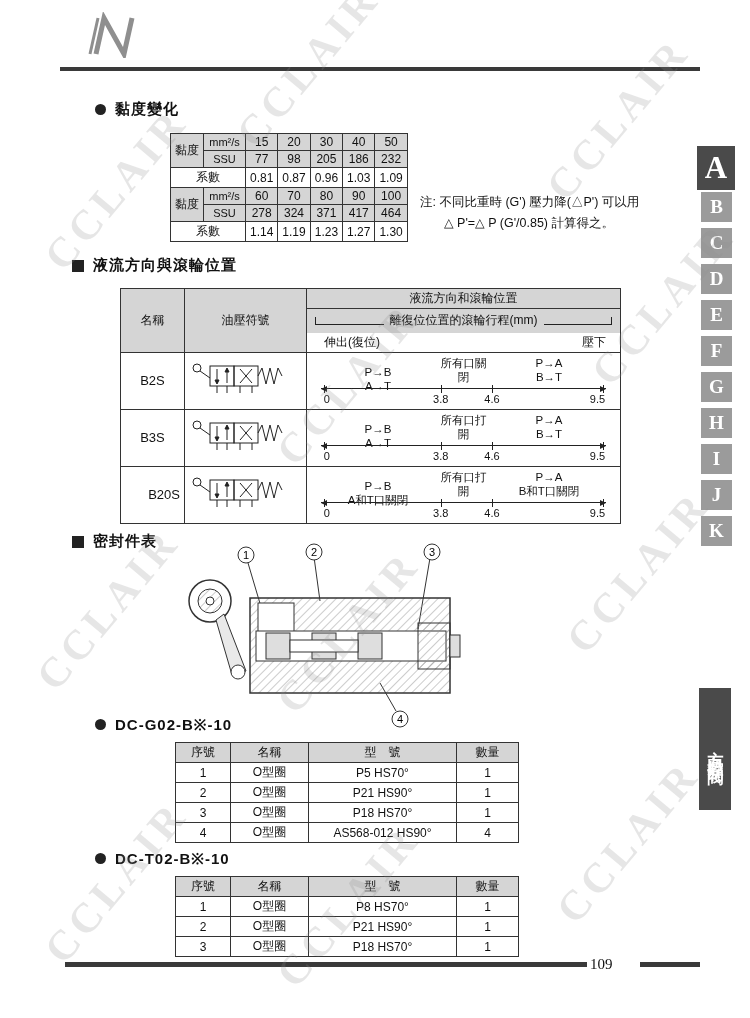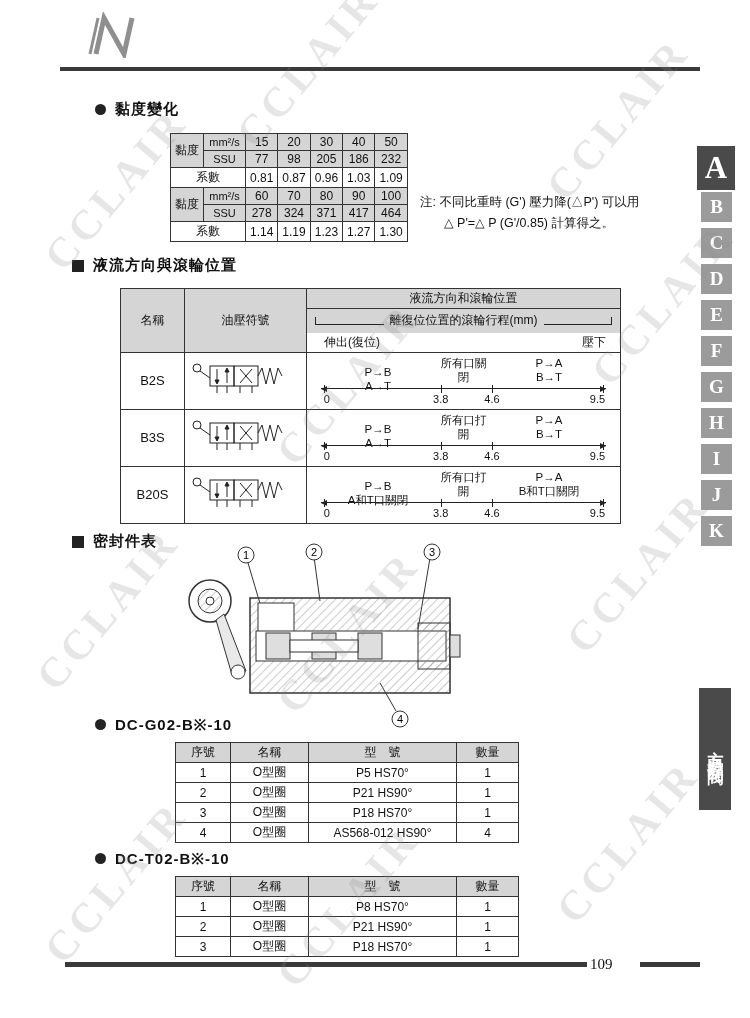--- a/index.html
+++ b/index.html
@@ -316,21 +316,21 @@
             <span style="left:2%;">0</span>
             <span style="left:42%;">3.8</span>
             <span style="left:60%;">4.6</span>
             <span style="left:97%;">9.5</span>
           </div>
         </div>
       </td>
     </tr>
 
     <tr class="brow">
-      <td style="font-size:13px;">B20S</td>
+      <td style="font-size:13px;text-align:right;">B20S</td>
       <td>
         <svg width="112" height="38" viewBox="0 0 112 38">
           <g stroke="#222" fill="none" stroke-width="1">
             <circle cx="7" cy="8" r="4"></circle>
                 <line x1="10" y1="11" x2="20" y2="18"></line>
             <rect x="20" y="6" width="24" height="20"></rect>
                 <rect x="44" y="6" width="24" height="20"></rect>
             <line x1="27" y1="9" x2="27" y2="23"></line>
                 <line x1="37" y1="23" x2="37" y2="9"></line>
             <path d="M27 24 l-2 -4 l4 0 z" fill="#222"></path>

